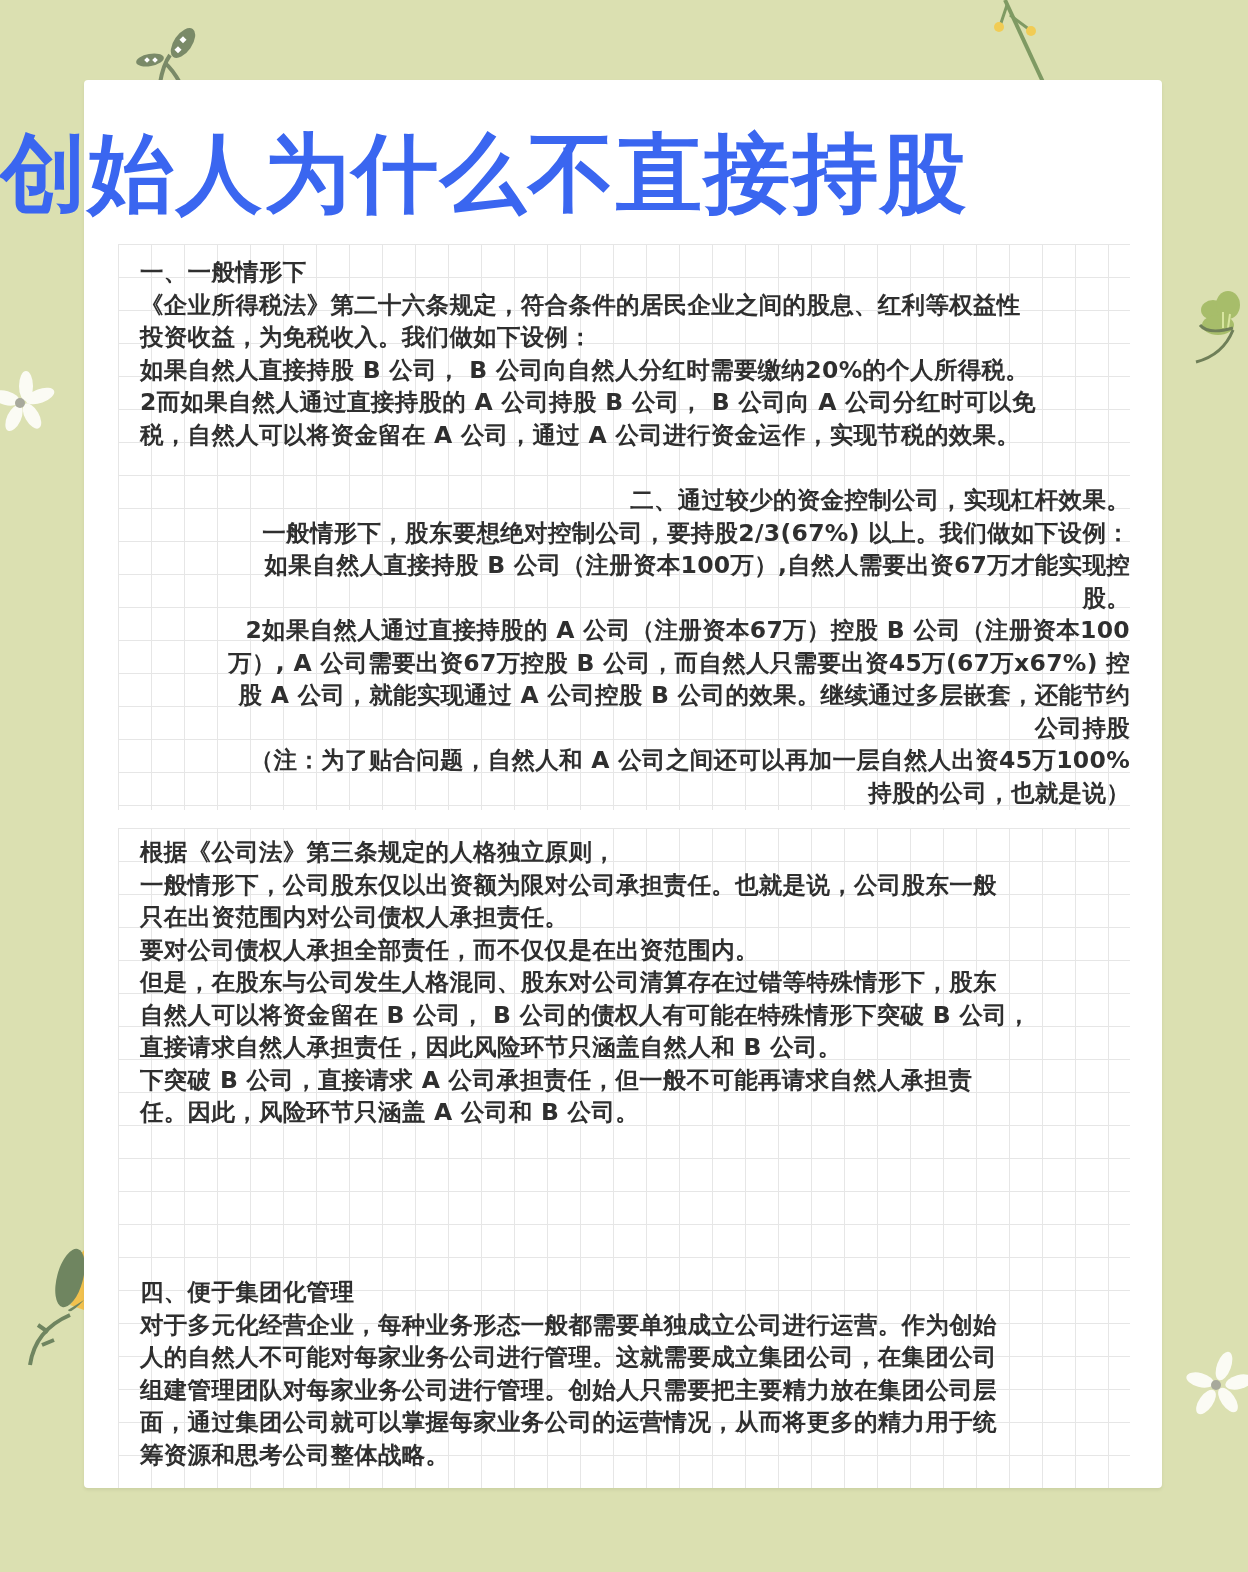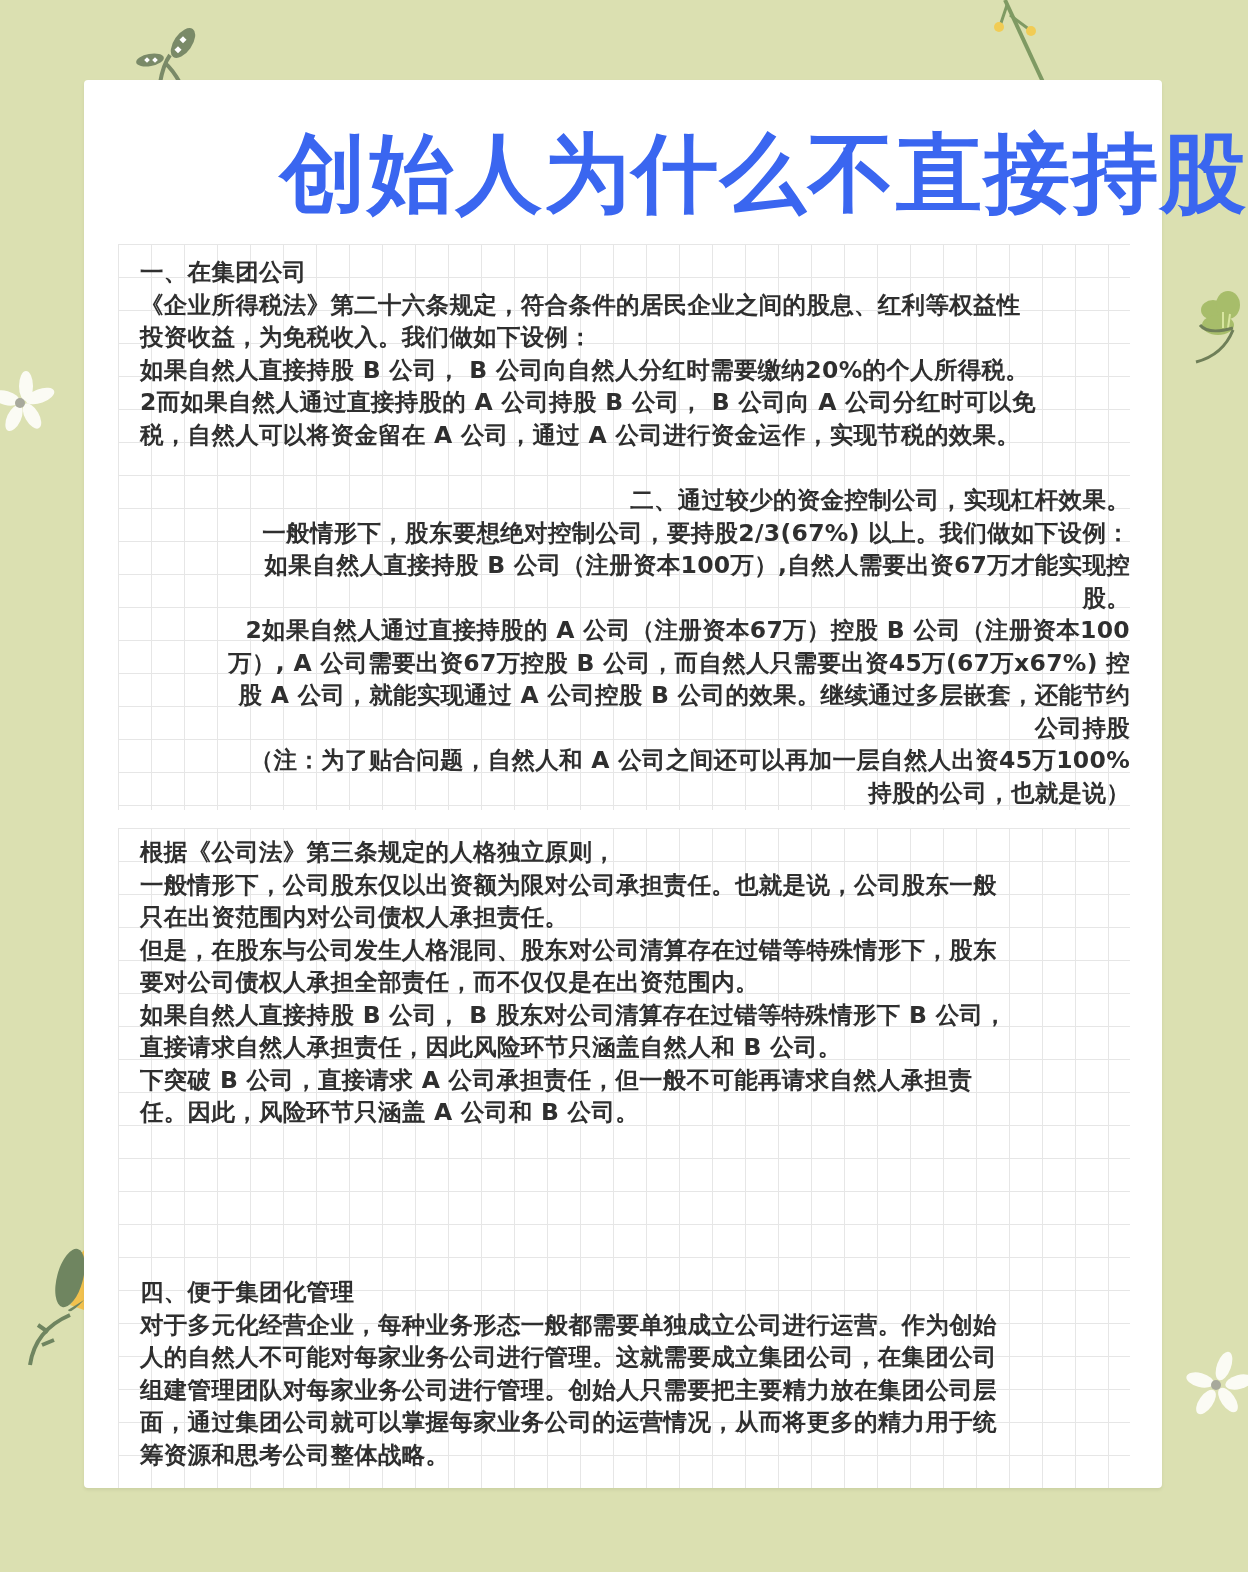--- a/index.html
+++ b/index.html
@@ -7,21 +7,21 @@
     width: 1248px; height: 1572px; overflow: hidden; position: relative;
     background: #dbe0b1;
     font-family: "DejaVu Sans", "Liberation Sans", sans-serif;
   }
   .card {
     position: absolute; left: 84px; top: 80px; width: 1078px; height: 1408px;
     background: #ffffff; border-radius: 4px;
     box-shadow: 0 2px 3px rgba(120,130,90,0.15);
   }
   .title {
-    position: absolute; left: 0; top: 118px; width: 1248px; text-align: right;
+    position: absolute; left: 0; top: 118px; width: 1248px; text-align: left;
     font-size: 86px; font-weight: bold; color: #3a66f0; letter-spacing: 2px;
     line-height: 110px;
   }
   .grid {
     position: absolute; left: 118px; width: 1012px;
     background-color: #fff;
     background-image:
       linear-gradient(to right, #e6e6e6 1px, transparent 1px),
       linear-gradient(to bottom, #e6e6e6 1px, transparent 1px);
     background-size: 33px 33px;
@@ -102,21 +102,21 @@
 </svg>
 
 <div class="card"></div>
 
 <h1 class="title" style="margin:0">创始人为什么不直接持股</h1>
 
 <div class="grid g1"></div>
 <div class="grid g2"></div>
 
 <div class="section s1">
-  <p class="heading">一、在集团公司</p>
+  <p class="heading">一、一般情形下</p>
   <p>《企业所得税法》第二十六条规定，符合条件的居民企业之间的股息、红利等权益性</p>
   <p>投资收益，为免税收入。我们做如下设例：</p>
   <p>如果自然人直接持股 B 公司， B 公司向自然人分红时需要缴纳20%的个人所得税。</p>
   <p>2而如果自然人通过直接持股的 A 公司持股 B 公司， B 公司向 A 公司分红时可以免</p>
   <p>税，自然人可以将资金留在 A 公司，通过 A 公司进行资金运作，实现节税的效果。</p>
 </div>
 
 <div class="section s2">
   <p class="heading">二、通过较少的资金控制公司，实现杠杆效果。</p>
   <p>一般情形下，股东要想绝对控制公司，要持股2/3(67%) 以上。我们做如下设例：</p>
@@ -127,23 +127,23 @@
   <p>股 A 公司，就能实现通过 A 公司控股 B 公司的效果。继续通过多层嵌套，还能节约</p>
   <p>公司持股</p>
   <p>（注：为了贴合问题，自然人和 A 公司之间还可以再加一层自然人出资45万100%</p>
   <p>持股的公司，也就是说）</p>
 </div>
 
 <div class="section s3">
   <p>根据《公司法》第三条规定的人格独立原则，</p>
   <p>一般情形下，公司股东仅以出资额为限对公司承担责任。也就是说，公司股东一般</p>
   <p>只在出资范围内对公司债权人承担责任。</p>
+  <p>要对公司债权人承担全部责任，而不仅仅是在出资范围内。</p>
   <p>但是，在股东与公司发生人格混同、股东对公司清算存在过错等特殊情形下，股东</p>
-  <p>要对公司债权人承担全部责任，而不仅仅是在出资范围内。</p>
-  <p>如果自然人直接持股 B 公司， B 股东对公司清算存在过错等特殊情形下 B 公司，</p>
+  <p>自然人可以将资金留在 B 公司， B 公司的债权人有可能在特殊情形下突破 B 公司，</p>
   <p>直接请求自然人承担责任，因此风险环节只涵盖自然人和 B 公司。</p>
   <p>下突破 B 公司，直接请求 A 公司承担责任，但一般不可能再请求自然人承担责</p>
   <p>任。因此，风险环节只涵盖 A 公司和 B 公司。</p>
 </div>
 
 <div class="section s4">
   <p class="heading">四、便于集团化管理</p>
   <p>对于多元化经营企业，每种业务形态一般都需要单独成立公司进行运营。作为创始</p>
   <p>人的自然人不可能对每家业务公司进行管理。这就需要成立集团公司，在集团公司</p>
   <p>组建管理团队对每家业务公司进行管理。创始人只需要把主要精力放在集团公司层</p>

